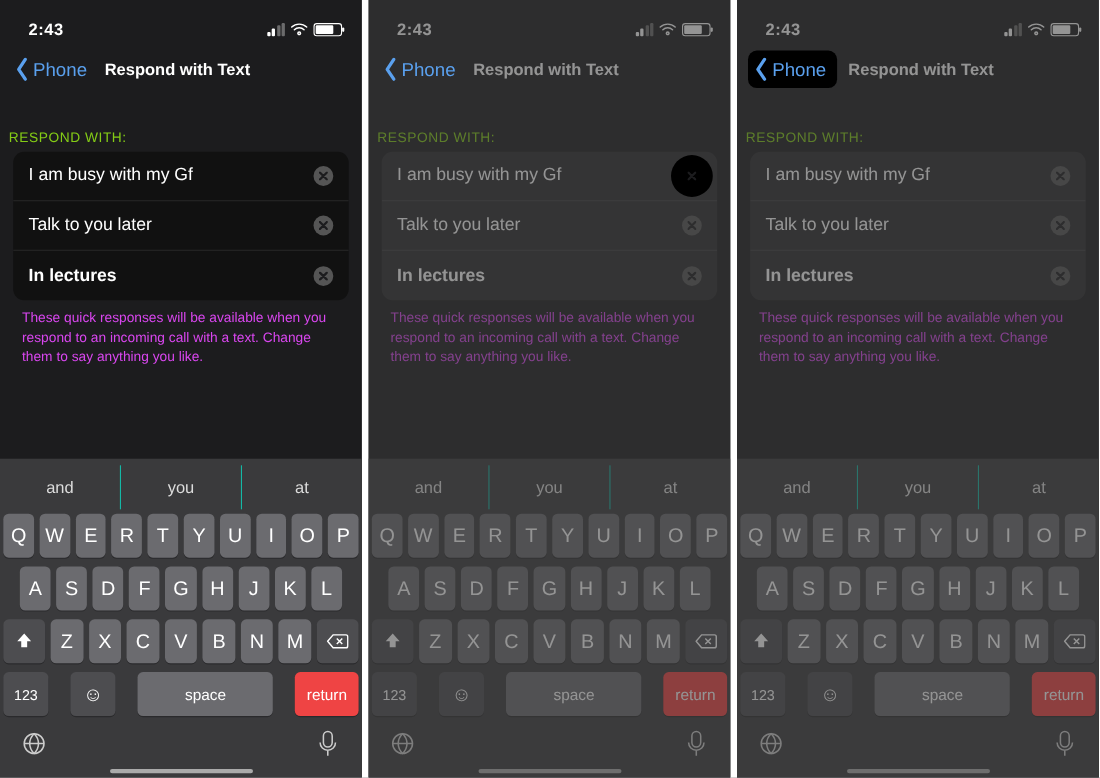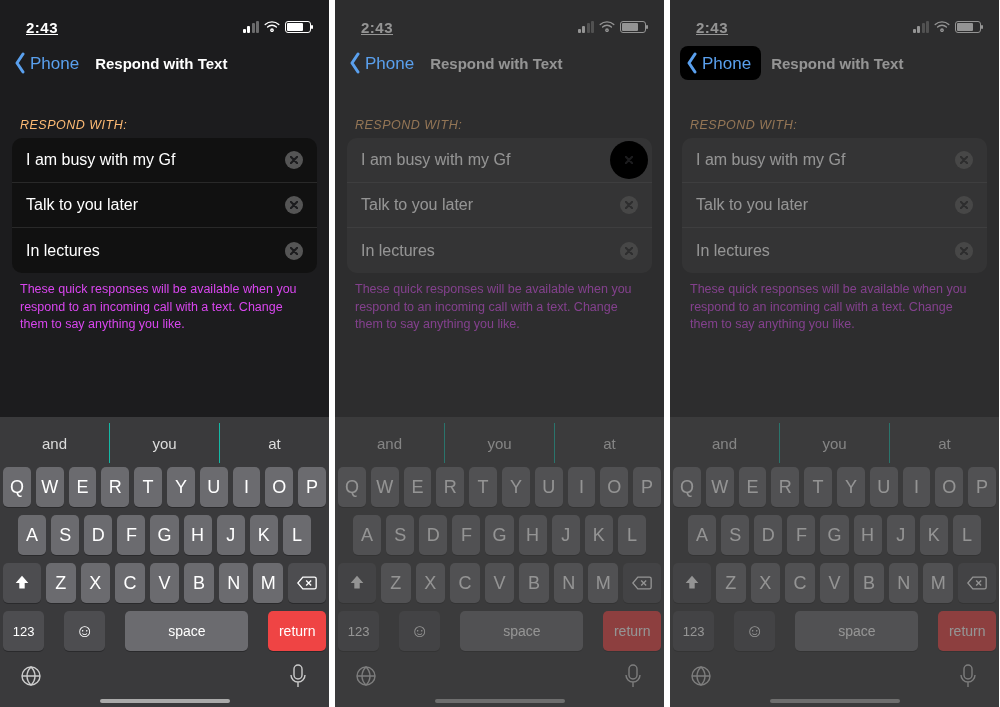--- a/index.html
+++ b/index.html
@@ -13,21 +13,21 @@
     overflow:hidden;
     color:#fff;
   }
   .phone .dim-overlay{
     position:absolute; inset:0; background:rgba(60,60,60,0.55); pointer-events:none; z-index:50;
   }
   
   .status-bar{
     display:flex; align-items:center; justify-content:space-between;
     padding:10px 18px 0 26px; height:44px;
-    font-size:15px; font-weight:600; letter-spacing:0.5px;text-decoration:underline;
+    font-size:15px; font-weight:600; letter-spacing:0.5px;
   }
   .status-right{ display:flex; align-items:center; gap:5px; }
   .signal{ display:flex; align-items:flex-end; gap:1.5px; height:11px;}
   .signal span{ width:3px; background:#fff; border-radius:1px;}
   .signal span:nth-child(1){height:4px;}
   .signal span:nth-child(2){height:7px;}
   .signal span:nth-child(3){height:10px; opacity:.35;}
   .signal span:nth-child(4){height:12px; opacity:.35;}
   .wifi-svg{ width:16px; height:12px; }
   .battery{ width:26px; height:12px; border:1px solid #fff; border-radius:3px; position:relative;}
@@ -35,26 +35,26 @@
   .battery-fill{position:absolute; top:1px; left:1px; bottom:1px; width:65%; background:#fff; border-radius:1px;}
 
   
   .nav{ display:flex; align-items:center; padding:4px 10px 10px; height:44px;}
   .back{ display:flex; align-items:flex-end; gap:2px; color:#5aa0ee; font-size:17px; padding:2px 6px 2px 2px; position:relative; z-index:60;}
   .back .chev{ width:16px; height:22px; stroke:#5aa0ee; stroke-width:3; fill:none; stroke-linecap:round; stroke-linejoin:round;}
   .back.highlight{ background:#000; border-radius:8px; padding:6px 10px 6px 4px;}
   .nav-title{ font-size:15px; font-weight:600; margin-left:10px;}
 
   
-  .section-label{ color:#fdba74; font-size:12.5px; text-transform:uppercase; letter-spacing:0.5px; padding:30px 20px 6px;font-style:italic;}
+  .section-label{ color:#84cc16; font-size:12.5px; text-transform:uppercase; letter-spacing:0.5px; padding:30px 8px 6px;}
   .list{ margin:0 12px; border-radius:10px; overflow:hidden; position:relative; }
   .list.dark{ background:#111; border-radius:10px; z-index:60;}
   .list.grey{ background:#2c2c2e; }
   .row{ display:flex; align-items:center; justify-content:space-between; padding:0 14px; height:45px; font-size:16px; border-bottom:1px solid rgba(255,255,255,.1);}
-  .row:last-child{ border-bottom:none;}
+  .row:last-child{ border-bottom:none;font-weight:bold;}
   .clear{ width:18px; height:18px; border-radius:50%; background:#555; display:flex; align-items:center; justify-content:center;}
   .clear svg{ width:8px; height:8px; stroke:#1c1c1e; stroke-width:2.6; stroke-linecap:round; }
   .clear.tap-ring{ position:relative;}
   .clear.tap-ring::after{ content:""; position:absolute; inset:-10px; border-radius:50%; background:#000; z-index:-1;}
   .clear.tap-wrap{ z-index:60;}
   .footer-note{ color:#d946ef; font-size:12.5px; line-height:1.4; padding:8px 20px 0;}
 
   
   .keyboard{ position:absolute; bottom:0; left:0; right:0; height:290px; background:#3a3a3c; display:flex; flex-direction:column; padding-top:6px;}
   .suggest{ display:flex; height:40px;}

